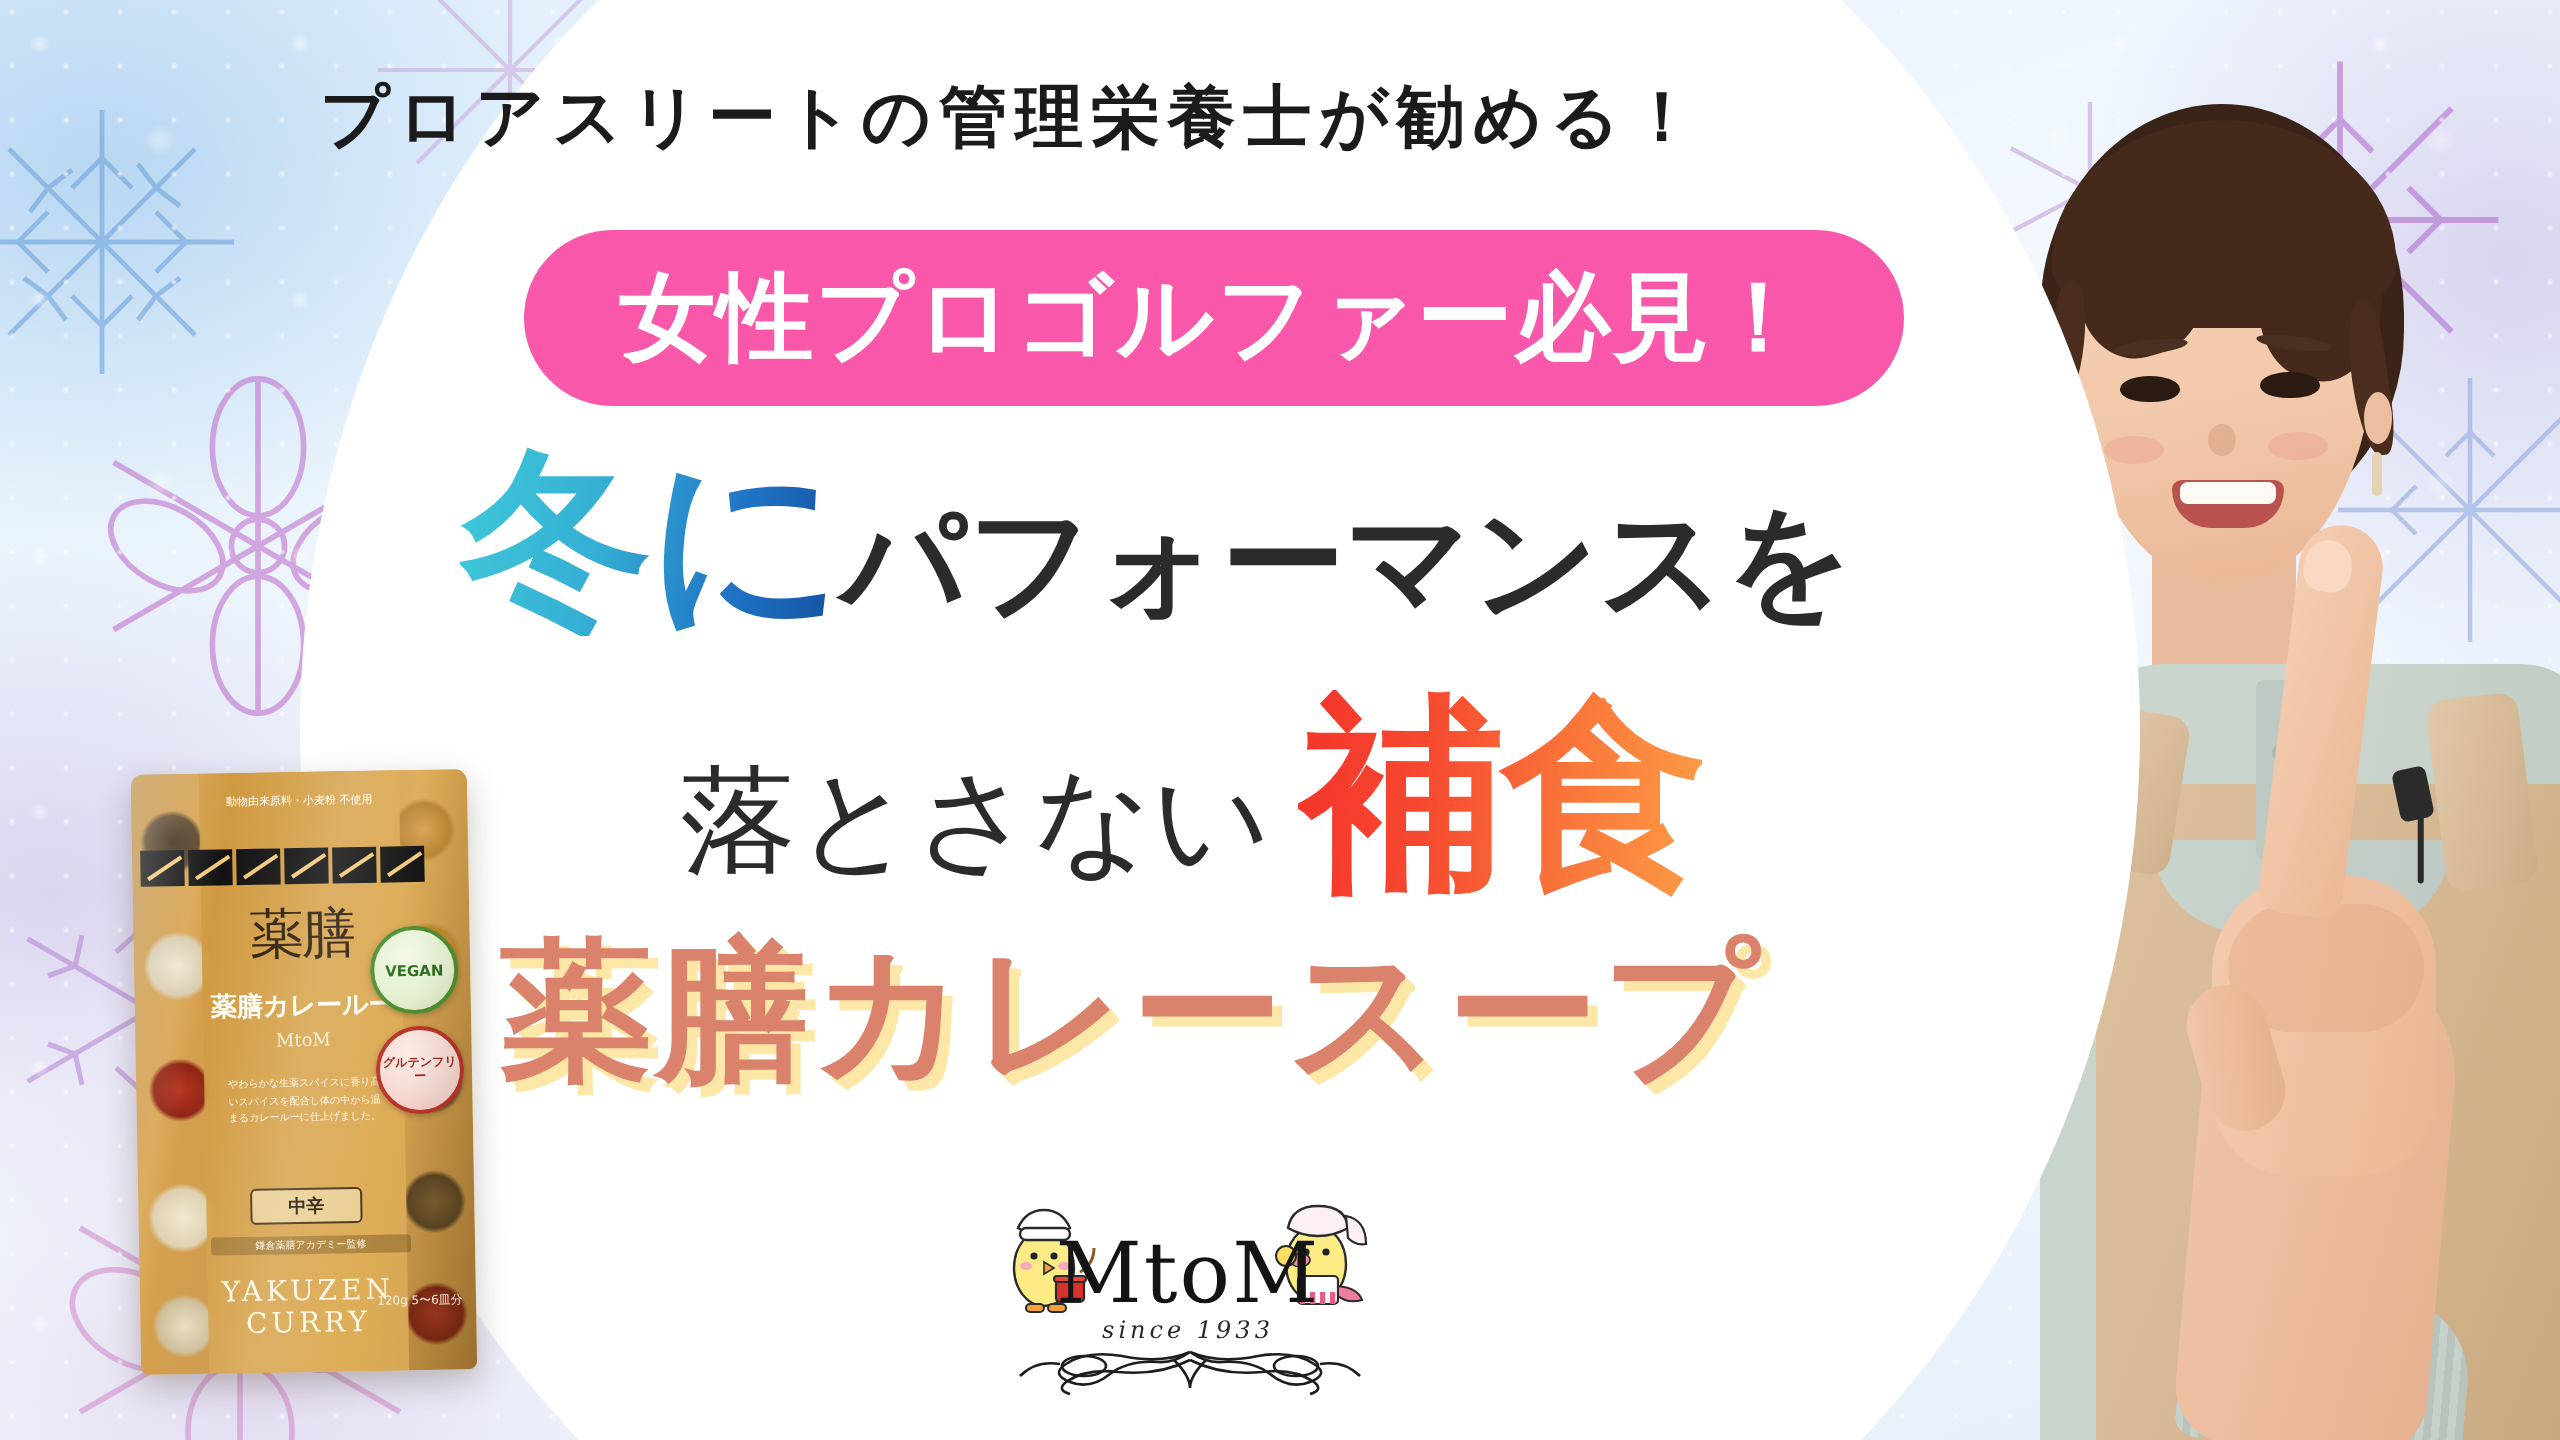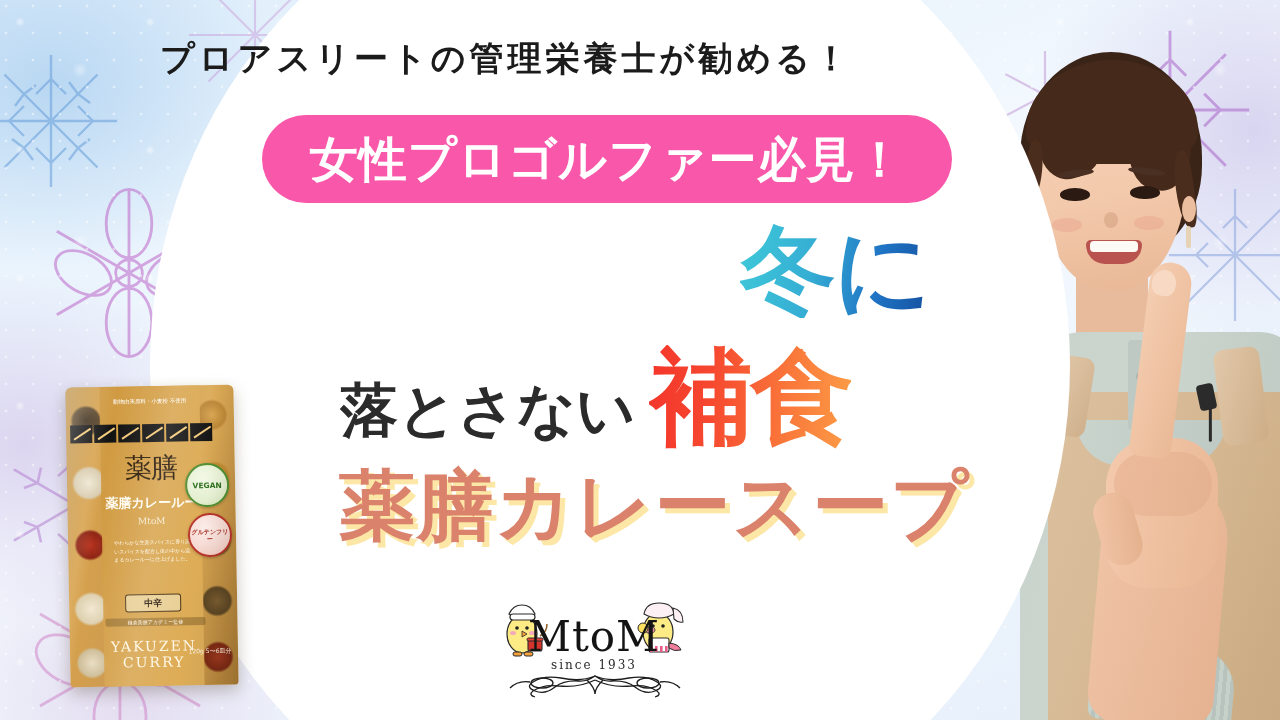--- a/index.html
+++ b/index.html
@@ -67,21 +67,20 @@
     font-family:"DejaVu Sans", sans-serif;
     font-size:48px; font-weight:700; color:#ffffff;
     letter-spacing:1px; white-space:nowrap;
     line-height:1;
   }
 
   .line2 {
     position:absolute; left:230px; top:222px; width:700px;
     display:flex; align-items:flex-end; justify-content:flex-start;
     white-space:nowrap;
-    flex-direction:column;
   }
   .g-blue {
     font-family:"DejaVu Sans", sans-serif;
     font-size:96px; font-weight:700; line-height:1;
     background:linear-gradient(100deg,#3fc9d9 0%,#35aed4 38%,#1f73c4 72%,#14509f 100%);
     -webkit-background-clip:text; background-clip:text;
     -webkit-text-fill-color:transparent; color:transparent;
     letter-spacing:-2px;
   }
   .dark-md {
@@ -98,47 +97,47 @@
   .g-red {
     font-family:"DejaVu Sans", sans-serif;
     font-size:104px; font-weight:700; line-height:1;
     background:linear-gradient(95deg,#f4352b 0%,#f6472f 30%,#fa7a3b 70%,#fc9d46 100%);
     -webkit-background-clip:text; background-clip:text;
     -webkit-text-fill-color:transparent; color:transparent;
     letter-spacing:-3px; padding-bottom:2px;
   }
   .dark-sm {
     font-family:"DejaVu Sans", sans-serif;
-    font-size:58px; font-weight:700; color:#2b2b2b; line-height:1;
+    font-size:58px; font-weight:400; color:#2b2b2b; line-height:1;
     padding-bottom:12px; padding-right:14px;
   }
 
   .line4 {
     position:absolute; left:250px; top:468px; width:720px;
-    text-align:right; white-space:nowrap;
+    text-align:left; white-space:nowrap;
   }
   .salmon {
     font-family:"DejaVu Sans", sans-serif;
     font-size:76px; font-weight:700; line-height:1;
     color:#da826c;
     text-shadow:5px 5px 0 #fce7a6;
     letter-spacing:2px;
   }
 
   
   .logo { position:absolute; left:488px; top:592px; width:212px; height:104px; }
   .logo-word {
     position:absolute; left:0; top:24px; width:212px; text-align:center;
     font-family:"DejaVu Serif", serif;
     font-size:42px; color:#141414; letter-spacing:1px; line-height:1;
   }
   .logo-since {
     position:absolute; left:0; top:66px; width:212px; text-align:center;
     font-family:"DejaVu Serif", serif;
-    font-size:12px; color:#2a2a2a; letter-spacing:2px;
+    font-size:12px; font-style:italic; color:#2a2a2a; letter-spacing:2px;
   }
   .logo-flourish { position:absolute; left:14px; top:74px; }
   .chick-l { position:absolute; left:8px; top:6px; }
   .chick-r { position:absolute; left:142px; top:4px; }
 
   
   .pack {
     position:absolute; left:68px; top:386px;
     width:168px; height:300px;
     border-radius:6px 6px 4px 4px;
@@ -527,20 +526,21 @@
   <div class="white-oval"></div>
 
   <div class="kicker">プロアスリートの管理栄養士が勧める！</div>
 
   <div class="pill">
     <span class="pill-text">女性プロゴルファー必見！</span>
   </div>
 
   <div class="line2">
     <span class="g-blue">冬に</span>
+    <span class="dark-md">パフォーマンスを</span>
   </div>
 
   <div class="line3">
     <span class="dark-sm">落とさない</span>
     <span class="g-red">補食</span>
   </div>
 
   <div class="line4">
     <span class="salmon">薬膳カレースープ</span>
   </div>

